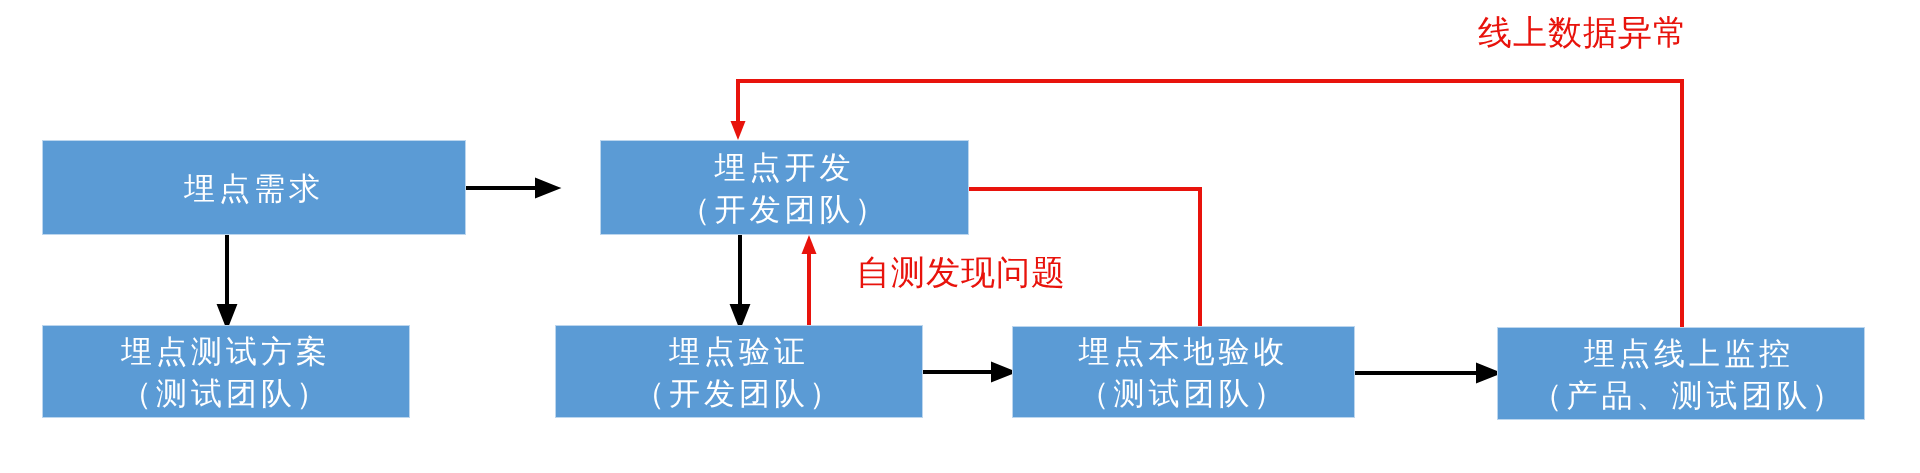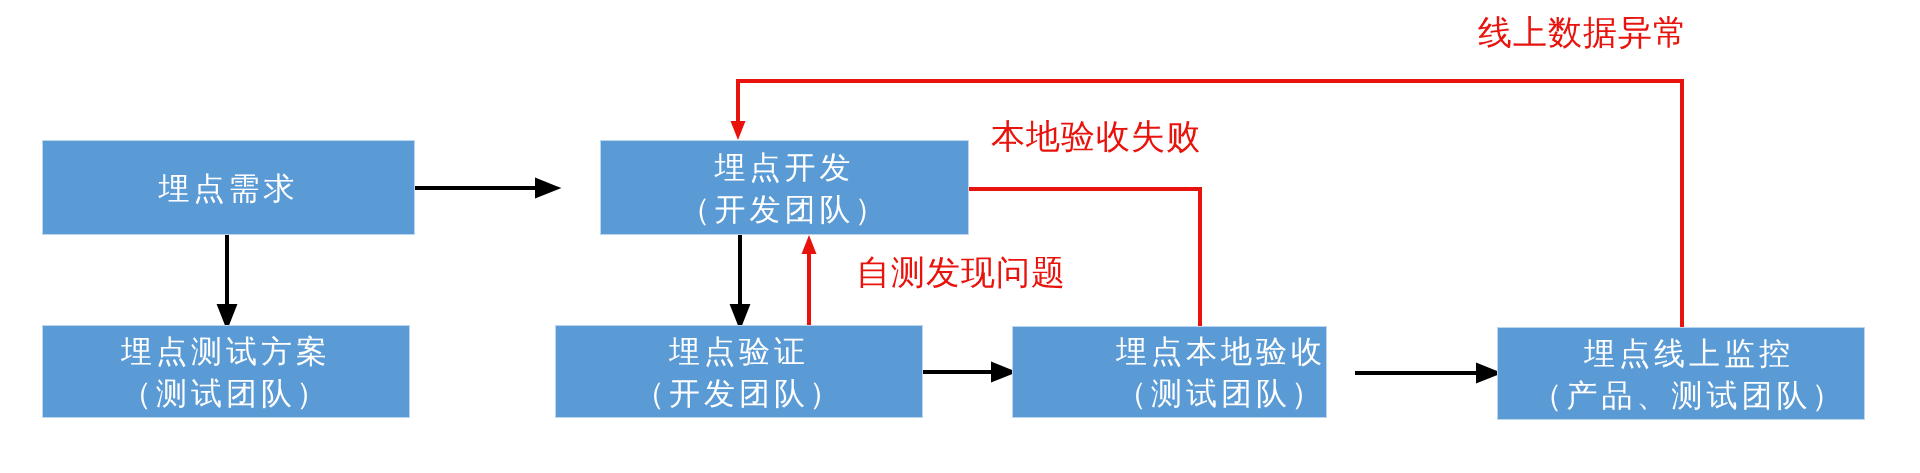--- a/index.html
+++ b/index.html
@@ -71,48 +71,47 @@
       <path d="M1200,326 L1200,189 L942,189"></path>
       <path d="M1682,327 L1682,81 L738,81 L738,123"></path>
     </g>
     <g fill="#e8130c" stroke="none">
       <polygon points="809,235 801.5,254 816.5,254"></polygon>
       <polygon points="925,189 944,181.5 944,196.5"></polygon>
       <polygon points="738,140 730.5,121 745.5,121"></polygon>
     </g>
   </svg>
 
-  <div class="box" style="left:42px; top:140px; width:373px; height:95px;">
+  <div class="box" style="left:42px; top:140px; width:424px; height:95px;">
     <span>埋点需求</span>
   </div>
 
   <div class="box" style="left:556px; top:140px; width:369px; height:95px;margin-left:44px;">
     <span>埋点开发</span>
     <span>（开发团队）</span>
   </div>
 
   <div class="box" style="left:42px; top:325px; width:368px; height:93px;">
     <span>埋点测试方案</span>
     <span>（测试团队）</span>
   </div>
 
   <div class="box" style="left:555px; top:325px; width:368px; height:93px;">
     <span>埋点验证</span>
     <span>（开发团队）</span>
   </div>
 
-  <div class="box" style="left:1012px; top:326px; width:315px; height:92px;align-items:flex-end;">
+  <div class="box" style="left:1012px; top:326px; width:343px; height:92px;">
     <span>埋点本地验收</span>
     <span>（测试团队）</span>
   </div>
 
   <div class="box" style="left:1497px; top:327px; width:368px; height:93px;padding-left:16px;">
     <span>埋点线上监控</span>
     <span>（产品、测试团队）</span>
   </div>
 
   <div class="edge-label" style="left:818px; top:252px;margin-left:38px;">自测发现问题</div>
 
-  <div class="edge-label" style="left:991px; top:116px;">本地验收失败</div>
 
   <div class="edge-label" style="left:1478px; top:12px;">线上数据异常</div>
 
 </div>
 
 </body></html>

